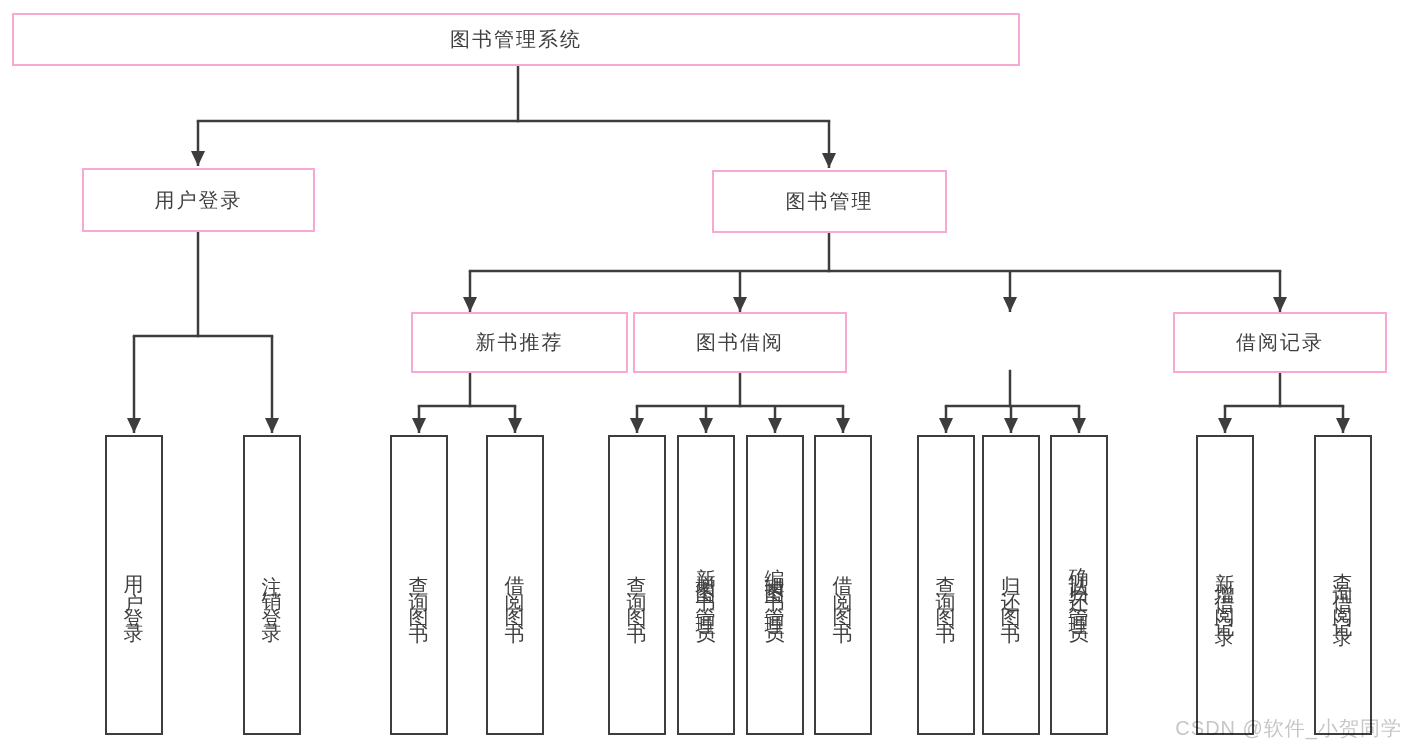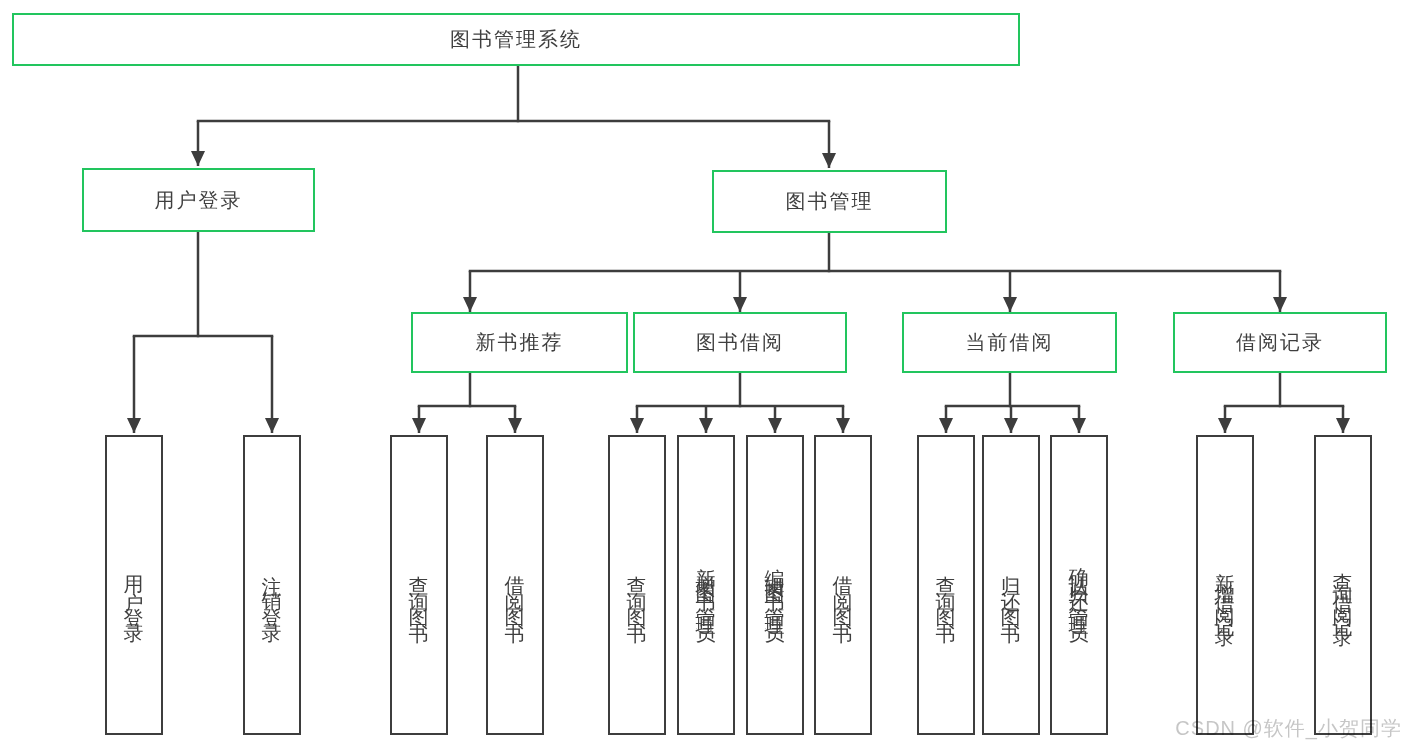--- a/index.html
+++ b/index.html
@@ -14,21 +14,21 @@
   #connector-layer {
     position: absolute;
     left: 0; top: 0;
     width: 1405px; height: 747px;
   }
   #connector-layer line { stroke: #3d3d3d; stroke-width: 2.5; }
   .hbox {
     position: absolute;
     box-sizing: border-box;
     background: #ffffff;
-    border: 2px solid #22c55e;
+    border: 2px solid #f9a8d4;
     display: flex;
     align-items: center;
     justify-content: center;
     color: #3f3f3f;
     font-size: 20px;
     letter-spacing: 2px;
     z-index: 2;
   }
   .vbox {
     position: absolute;
@@ -127,23 +127,20 @@
   <div class="hbox" style="left:712px; top:170px; width:235px; height:63px;">
     <span>图书管理</span>
   </div>
 
   <div class="hbox" style="left:363px; top:312px; width:217px; height:61px;margin-left:48px;">
     <span>新书推荐</span>
   </div>
   <div class="hbox" style="left:633px; top:312px; width:214px; height:61px;">
     <span>图书借阅</span>
   </div>
-  <div class="hbox" style="left:902px; top:312px; width:215px; height:61px;">
-    <span>当前借阅</span>
-  </div>
   <div class="hbox" style="left:1173px; top:312px; width:214px; height:61px;justify-content:center;">
     <span>借阅记录</span>
   </div>
 
   <div class="vbox len4" style="left:105px; top:435px;">
     <span>用户登录</span>
   </div>
   <div class="vbox len4" style="left:243px; top:435px;">
     <span>注销登录</span>
   </div>

